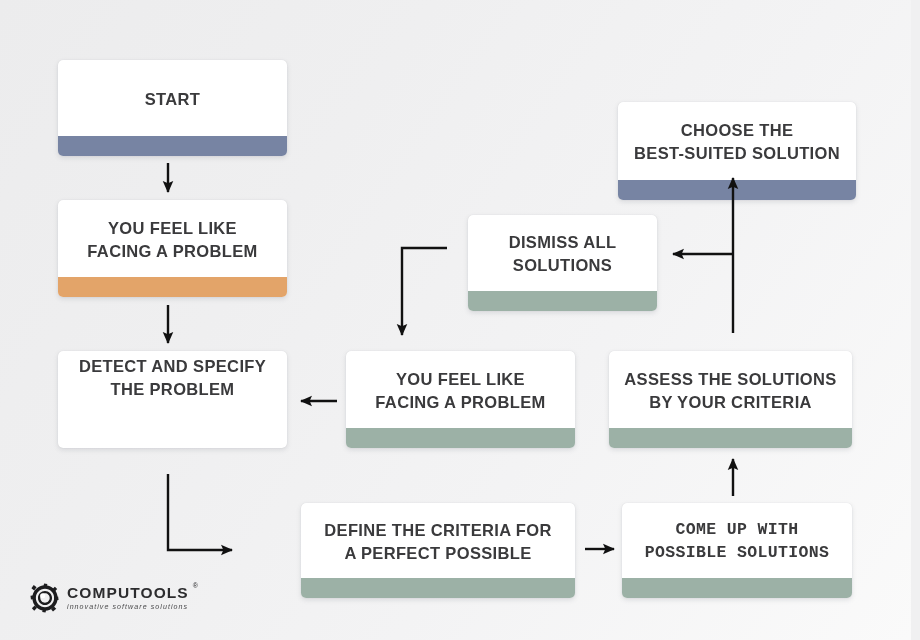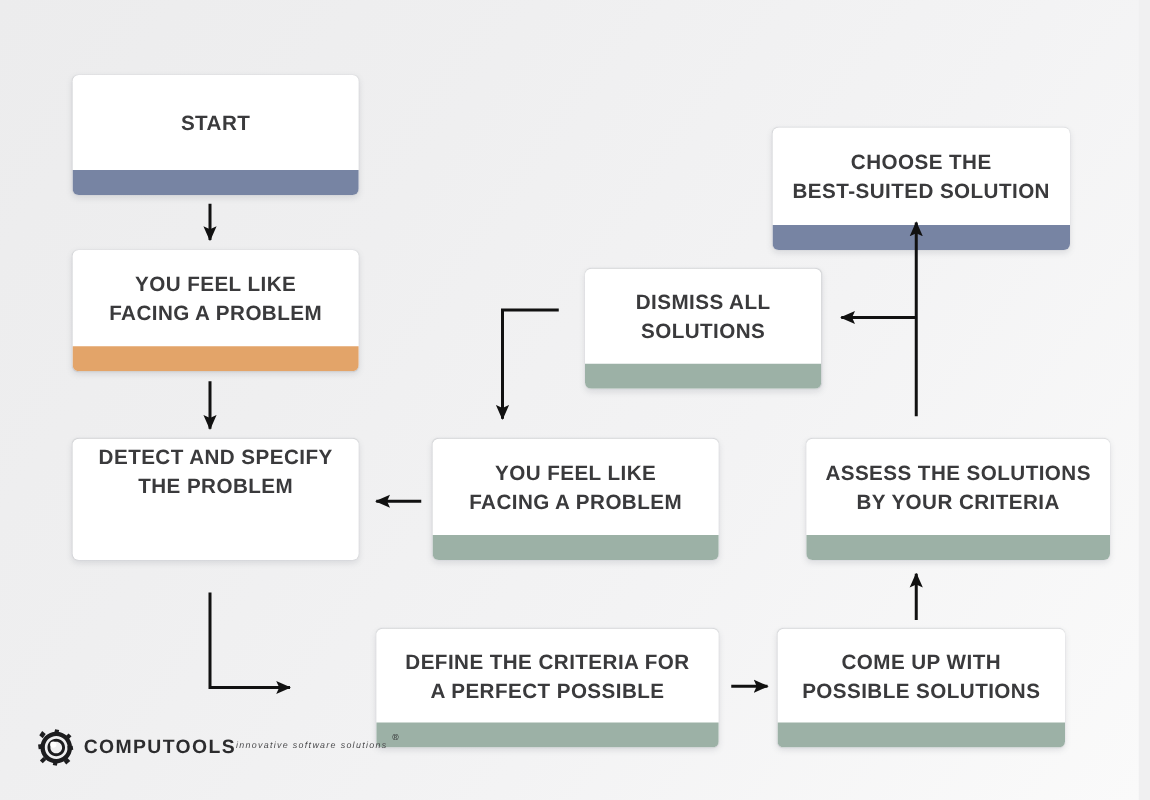--- a/index.html
+++ b/index.html
@@ -74,21 +74,21 @@
     align-items: center;
   }
   #logo-mark {
     width: 30px;
     height: 30px;
     flex: 0 0 auto;
     margin-right: 7px;
   }
   #logo-words {
     display: flex;
-    flex-direction: row;
+    flex-direction: column;
     justify-content: space-between;
     position: relative;
   }
   #logo-name {
     font-size: 15.5px;
     font-weight: bold;
     letter-spacing: 1.1px;
     color: #2c2c2e;
     line-height: 1;
   }
@@ -143,33 +143,33 @@
 SOLUTIONS</div>
     <div class="node-bar bar-sage"></div>
   </div>
 
   <div class="node" style="left:346px; top:351px; width:229px; height:97px;">
     <div class="node-text">YOU FEEL LIKE
 FACING A PROBLEM</div>
     <div class="node-bar bar-sage"></div>
   </div>
 
-  <div class="node" style="left:609px; top:351px; width:243px; height:97px;margin-left:36px;">
+  <div class="node" style="left:609px; top:351px; width:243px; height:97px;">
     <div class="node-text">ASSESS THE SOLUTIONS
 BY YOUR CRITERIA</div>
     <div class="node-bar bar-sage"></div>
   </div>
 
   <div class="node" style="left:301px; top:503px; width:274px; height:95px;">
     <div class="node-text">DEFINE THE CRITERIA FOR
 A PERFECT POSSIBLE</div>
     <div class="node-bar bar-sage"></div>
   </div>
 
-  <div class="node" style="left:622px; top:503px; width:230px; height:95px;">
+  <div class="node" style="left:622px; top:503px; width:230px; height:95px;font-family:Liberation Mono, monospace;">
     <div class="node-text">COME UP WITH
 POSSIBLE SOLUTIONS</div>
     <div class="node-bar bar-sage"></div>
   </div>
 
   <div class="conn" style="left:0; top:0; width:920px; height:640px;">
     <svg width="920" height="640" viewBox="0 0 920 640">
       <defs>
         <marker id="ah" viewBox="0 0 10 10" refX="9.2" refY="5" markerWidth="5.0" markerHeight="5.0" orient="auto-start-reverse">
           <path d="M 0 0.6 L 10 5 L 0 9.4 L 2.0 5 Z" fill="#111111"></path>

